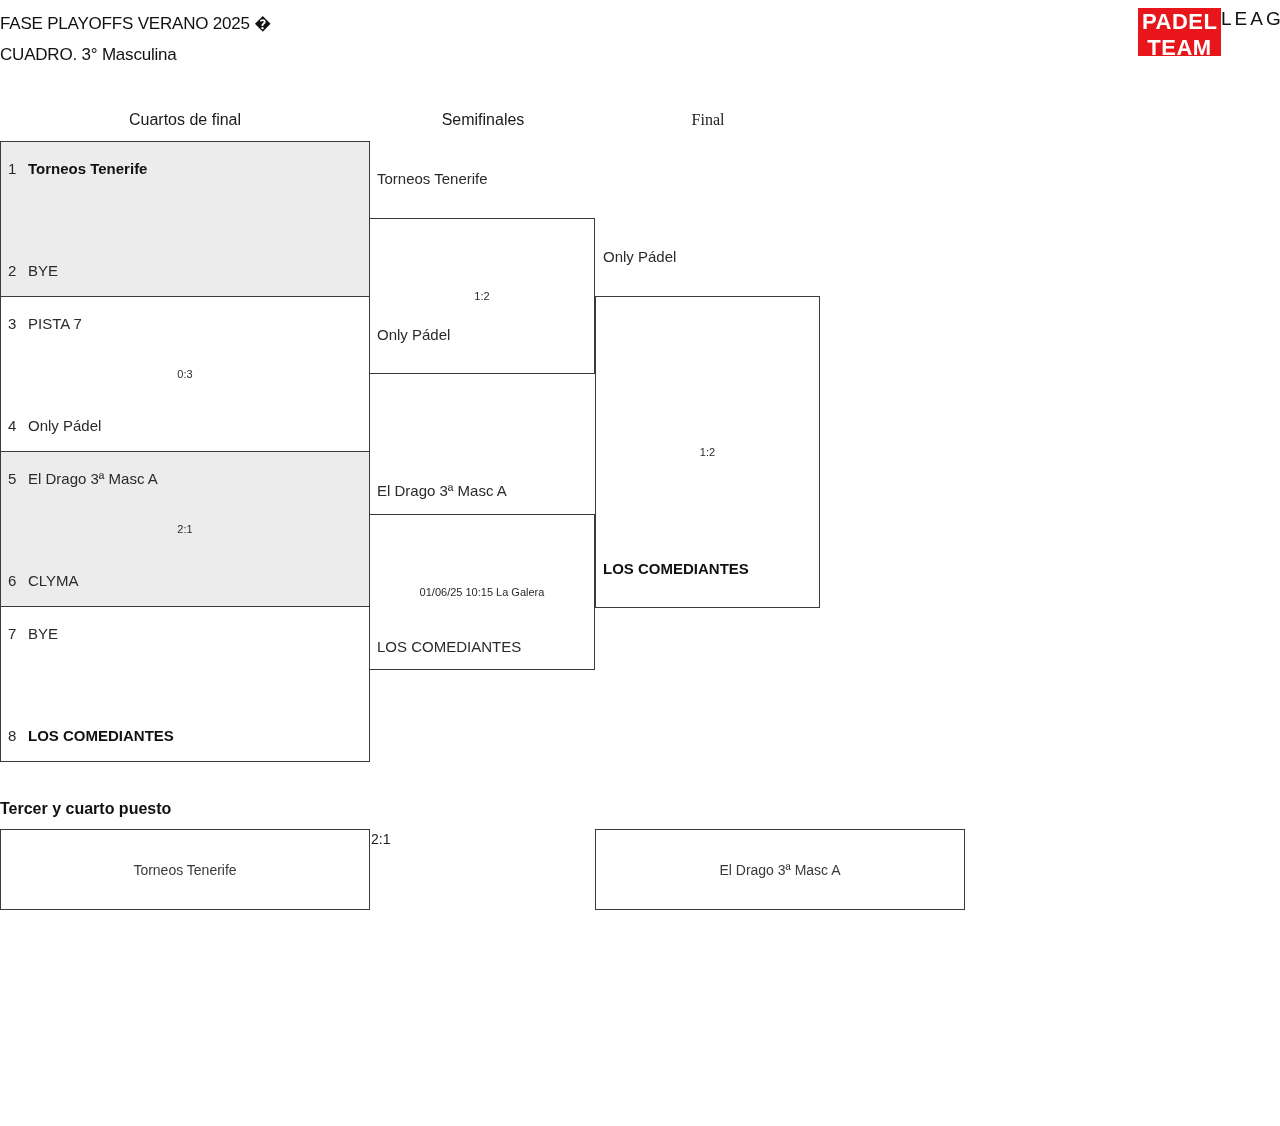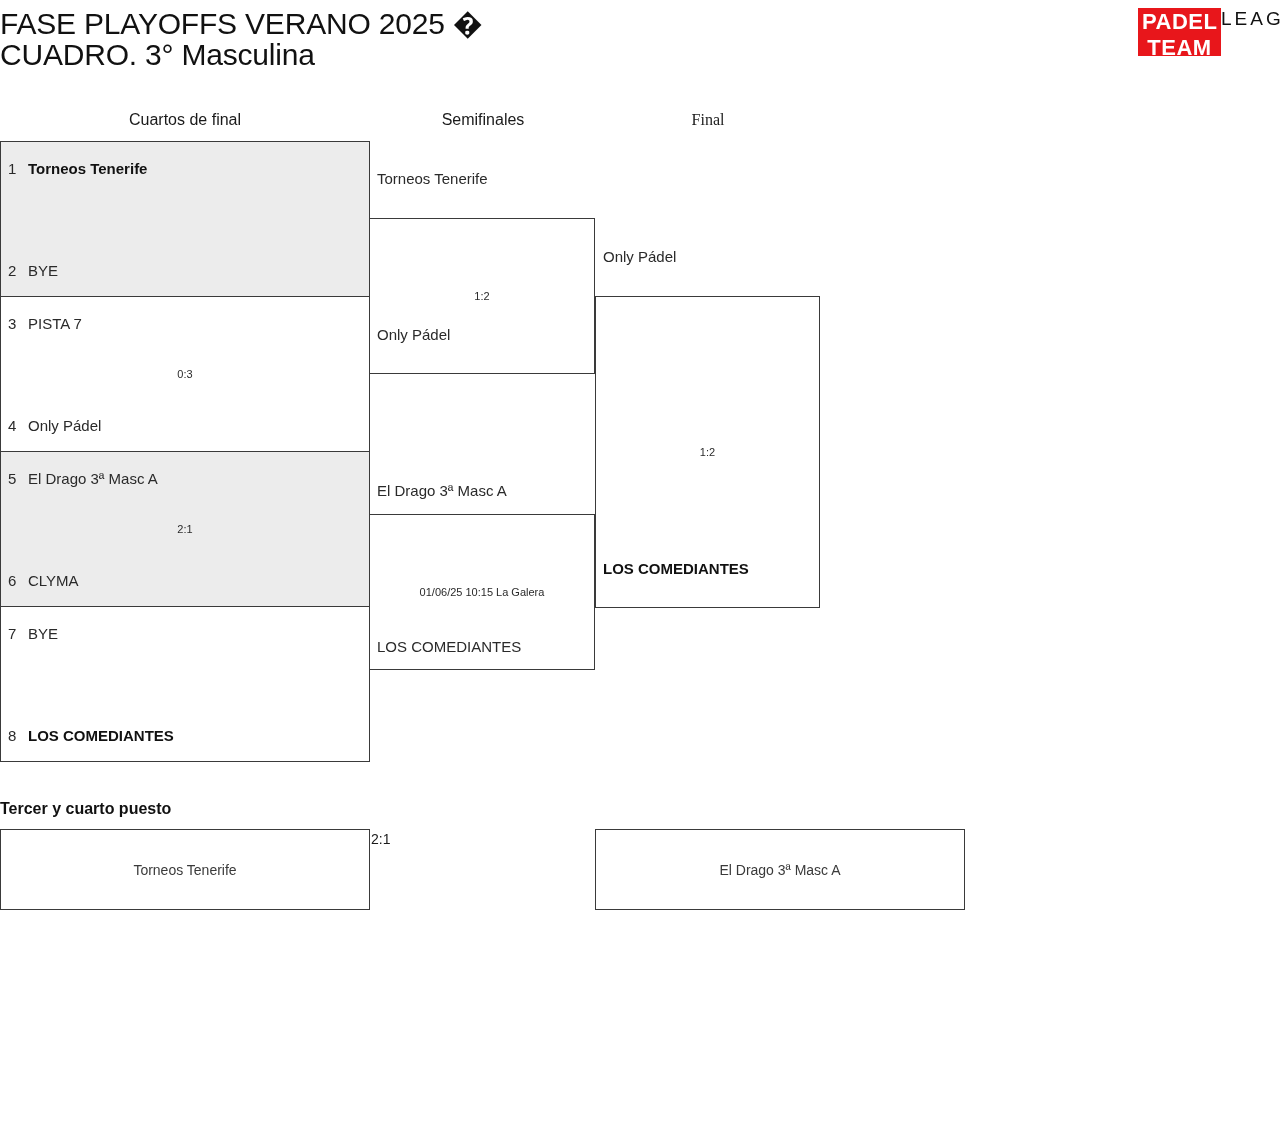--- a/index.html
+++ b/index.html
@@ -12,21 +12,21 @@
     color: #1a1a1a;
     overflow: hidden;
   }
   .page { position: relative; width: 1280px; height: 1126px; }
 
   
   .title {
     position: absolute;
     left: 0px; top: 8px;
     width: 900px;
-    font-size: 30px;
+    font-size: 17px;
     line-height: 31px;
     font-weight: 400;
     color: #111111;
     letter-spacing: -0.2px;
   }
   .title-line { display: block; white-space: pre; }
 
   .logo {
     position: absolute;
     right: 2px; top: 8px;

